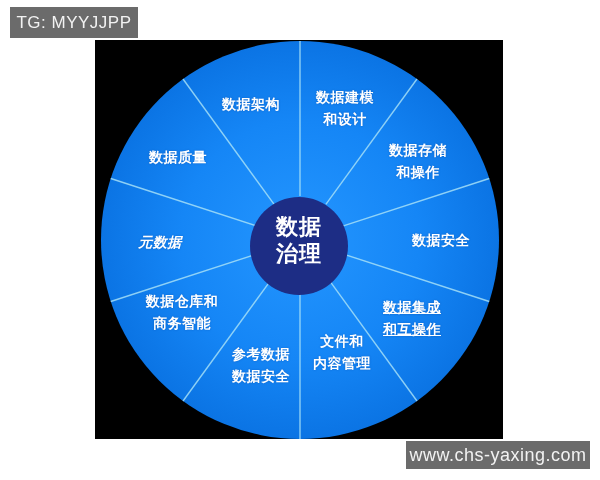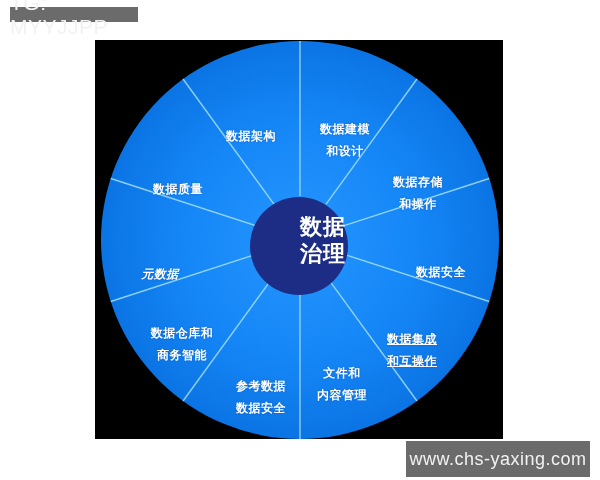--- a/index.html
+++ b/index.html
@@ -22,65 +22,63 @@
   }
   svg.wheel {
     position: absolute;
     left: 0;
     top: 0;
   }
   .seg-label {
     position: absolute;
     transform: translate(-50%, -50%);
     color: #ffffff;
-    font-size: 12px;
+    font-size: 14px;
     font-weight: 700;
     line-height: 22px;
     text-align: center;
     white-space: pre-line;
     letter-spacing: 0.5px;
     text-shadow: 0 0 2px rgba(0,40,120,0.35);
     pointer-events: none;
-    margin-top: 32px;
   }
   .center-label {
     position: absolute;
     left: 299px;
     top: 240px;
     transform: translate(-50%, -50%);
     color: #ffffff;
     font-size: 22px;
     font-weight: 700;
     line-height: 27px;
     letter-spacing: 1px;
     text-align: center;
     white-space: pre-line;
-    margin-left: 24px;
   }
   .badge {
     position: absolute;
     background: #6b6b6b;
     color: #f2f2f2;
     display: flex;
     align-items: center;
     justify-content: center;
     letter-spacing: 0.5px;
   }
   .badge-top-left {
     left: 10px;
     top: 7px;
     width: 128px;
-    height: 15px;
-    font-size: 21px;
+    height: 31px;
+    font-size: 17px;
   }
   .badge-bottom-right {
     left: 406px;
     top: 441px;
     width: 184px;
-    height: 36px;
+    height: 28px;
     font-size: 18px;
   }
 </style>
 </head>
 <body>
 
 <div class="page">
 
   <div class="photo-panel"></div>
 

